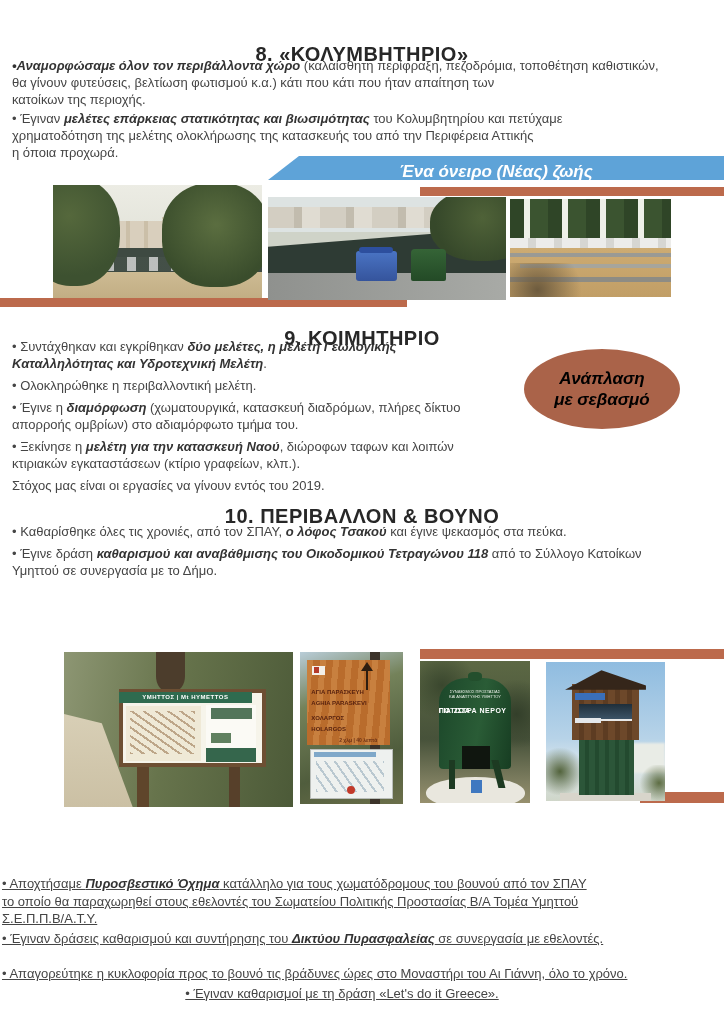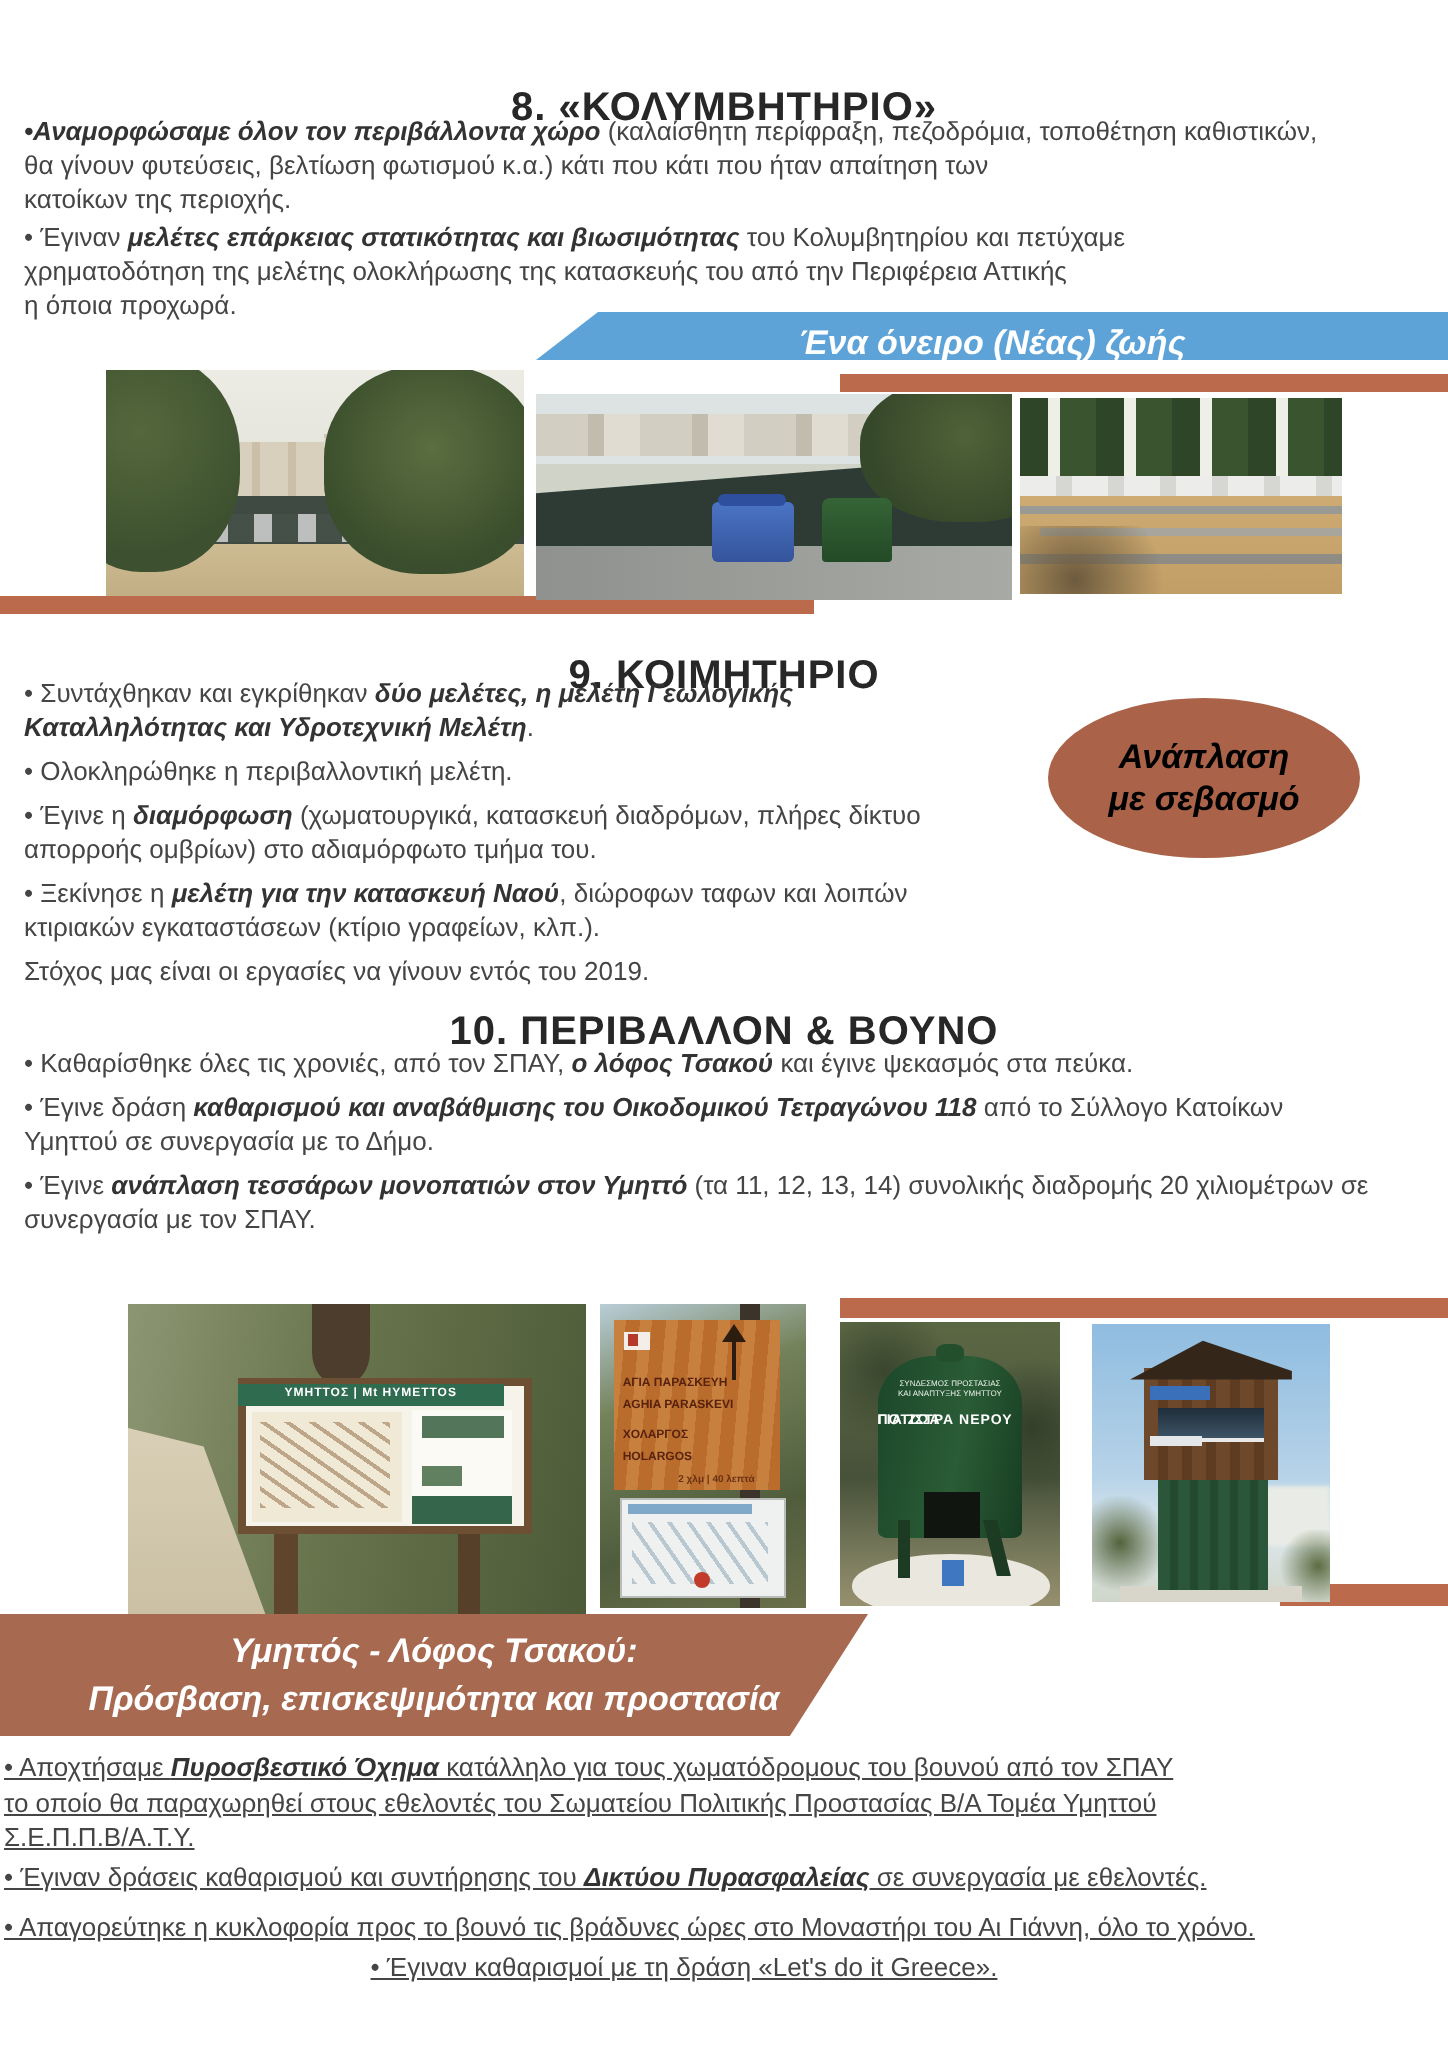--- a/index.html
+++ b/index.html
@@ -187,21 +187,20 @@
   </div>
   <div class="badge">
     <span>Ανάπλαση</span>
     <span>με σεβασμό</span>
   </div>
 
   <h1 class="title" style="top:492px;">10. ΠΕΡΙΒΑΛΛΟΝ &amp; ΒΟΥΝΟ</h1>
   <div class="body-text" style="left:12px;top:523px;width:702px;">
     <p><span>• Καθαρίσθηκε όλες τις χρονιές, από τον ΣΠΑΥ, </span><span class="em">ο λόφος Τσακού</span><span> και έγινε ψεκασμός στα πεύκα.</span></p>
     <p><span>• Έγινε δράση </span><span class="em">καθαρισμού και αναβάθμισης του Οικοδομικού Τετραγώνου 118</span><span> από το Σύλλογο Κατοίκων</span><br><span>Υμηττού σε συνεργασία με το Δήμο.</span></p>
-    <p><span>• Έγινε </span><span class="em">ανάπλαση τεσσάρων μονοπατιών στον Υμηττό</span><span> (τα 11, 12, 13, 14) συνολικής διαδρομής 20 χιλιομέτρων σε</span><br><span>συνεργασία με τον ΣΠΑΥ.</span></p>
   </div>
 
   <div class="bar" style="left:420px;top:649px;width:304px;height:10px;z-index:1;"></div>
   <div class="bar" style="left:640px;top:792px;width:84px;height:11px;z-index:1;"></div>
 
   <div class="photo p21" style="left:64px;top:652px;width:229px;height:155px;">
     <div class="bg"></div>
     <div class="path"></div>
     <div class="trunk"></div>
     <div class="board"></div>
@@ -258,25 +257,21 @@
     <div class="bushR"></div>
     <div class="pad"></div>
     <div class="base"></div>
     <div class="cabin"></div>
     <div class="roof"></div>
     <div class="win"></div>
     <div class="sign"></div>
     <div class="sign2"></div>
   </div>
 
-  <div class="banner-brown">
-    <div>Υμηττός - Λόφος Τσακού:</div>
-    <div>Πρόσβαση, επισκεψιμότητα και προστασία</div>
-  </div>
 
   <div class="body-text" style="left:2px;top:875px;width:680px;line-height:17.5px;text-decoration:underline;">
     <p style="margin-bottom:2px;"><span>• Αποχτήσαμε </span><span class="em">Πυροσβεστικό Όχημα</span><span> κατάλληλο για τους χωματόδρομους του βουνού από τον ΣΠΑΥ</span><br><span> το οποίο θα παραχωρηθεί στους εθελοντές του  Σωματείου Πολιτικής Προστασίας Β/Α Τομέα Υμηττού</span><br><span>Σ.Ε.Π.Π.Β/Α.Τ.Υ.</span></p>
-    <p style="margin-bottom:8px;"><span>• Έγιναν δράσεις καθαρισμού και συντήρησης του </span><span class="em">Δικτύου Πυρασφαλείας</span><span> σε συνεργασία με εθελοντές.</span></p>
+    <p style="margin-bottom:18px;"><span>• Έγιναν δράσεις καθαρισμού και συντήρησης του </span><span class="em">Δικτύου Πυρασφαλείας</span><span> σε συνεργασία με εθελοντές.</span></p>
     <p style="margin-bottom:2px;"><span>• Απαγορεύτηκε η κυκλοφορία προς το βουνό τις βράδυνες ώρες στο Μοναστήρι του Αι Γιάννη, όλο το χρόνο.</span></p>
     <p style="margin-bottom:0;text-align:center;"><span>• Έγιναν καθαρισμοί με τη δράση «Let's do it Greece».</span></p>
   </div>
 
 </div>
 
 </body></html>

